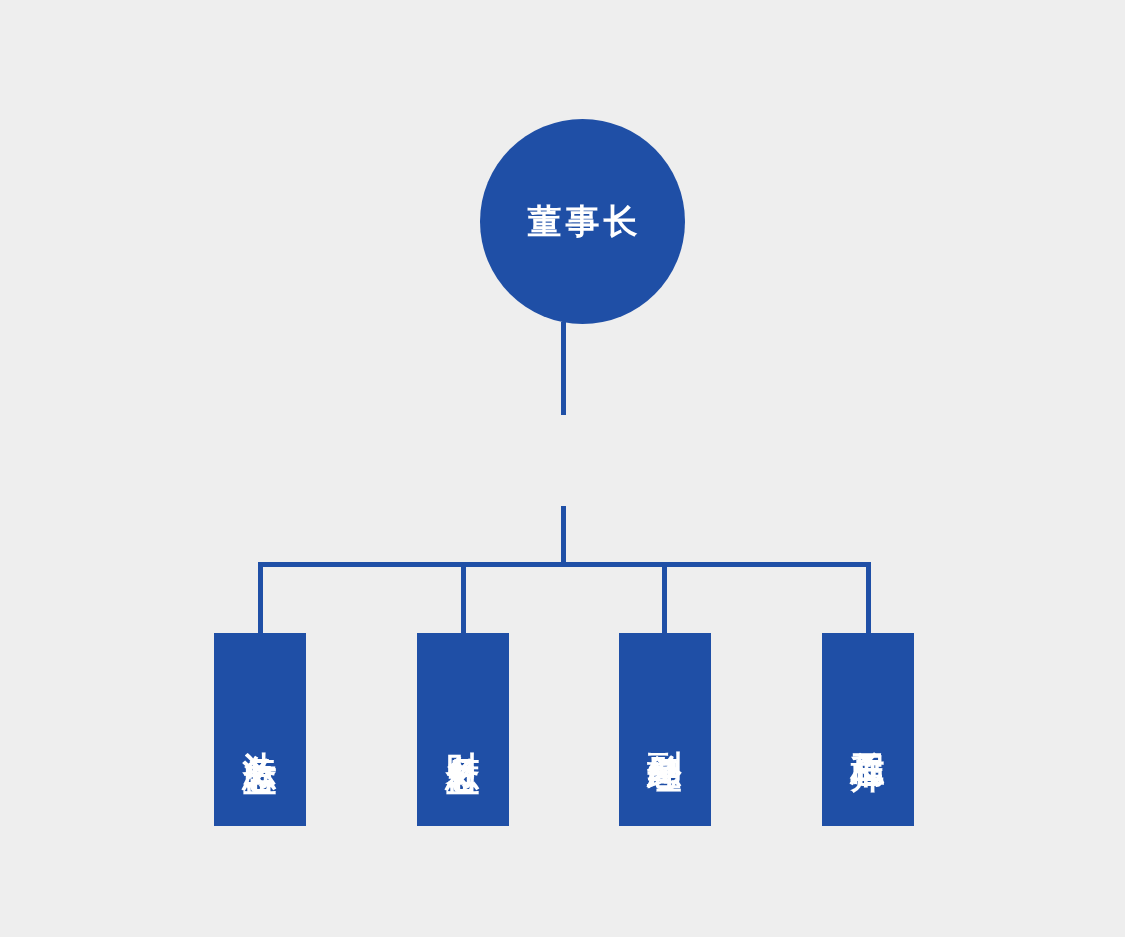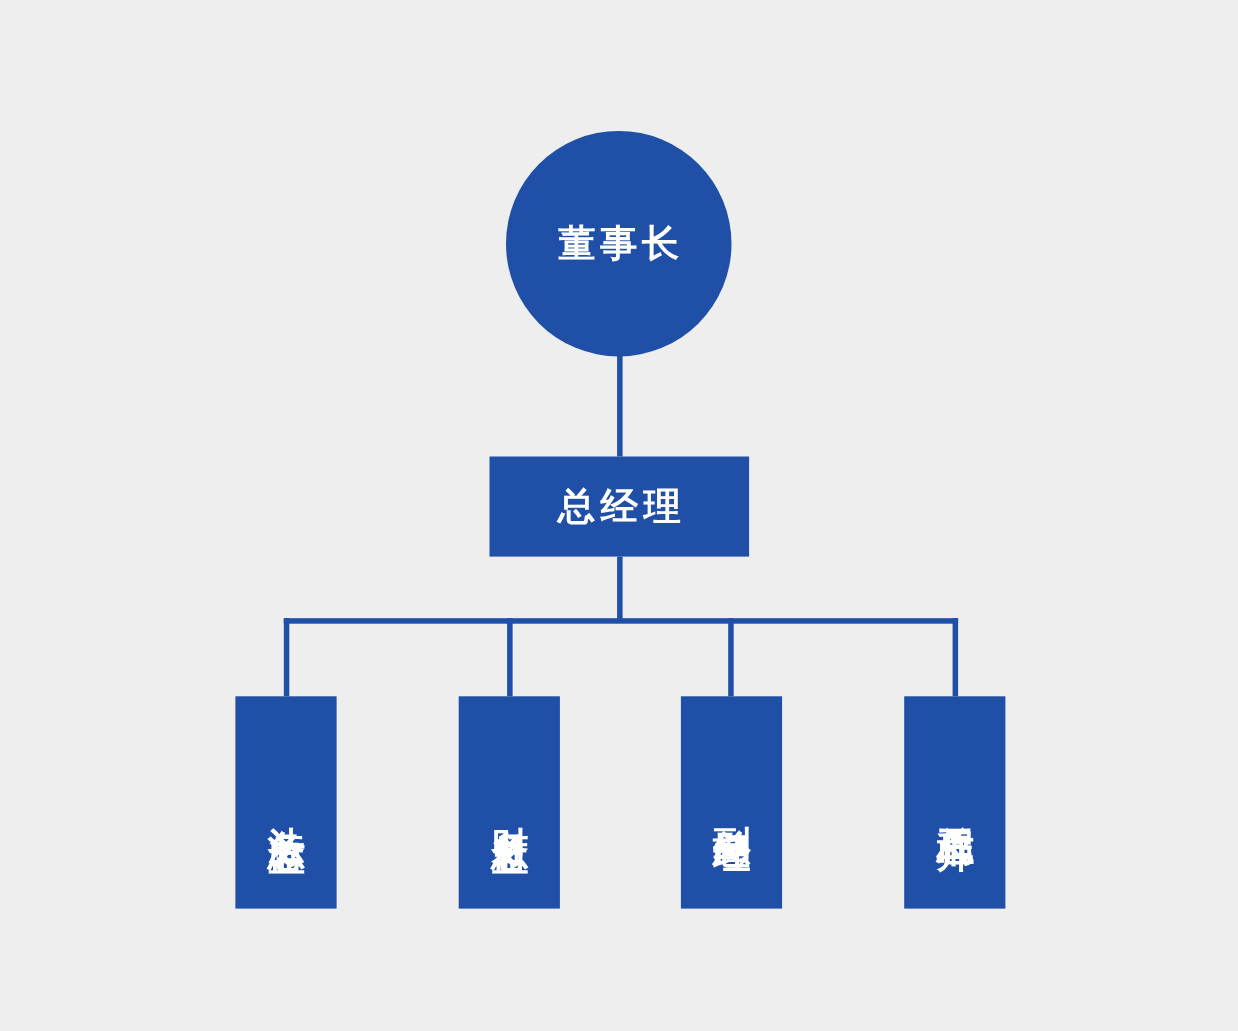--- a/index.html
+++ b/index.html
@@ -21,21 +21,21 @@
     position: absolute;
     background: var(--accent);
     color: var(--text);
     display: flex;
     align-items: center;
     justify-content: center;
     font-weight: bold;
     text-align: center;
   }
   .node--circle {
-    left: 460px; top: 119px;
+    left: 480px; top: 119px;
     width: 205px; height: 205px;
     border-radius: 50%;
     font-size: 34px;
     letter-spacing: 4px;
     padding-left: 4px;
     box-sizing: border-box;
     font-family: Liberation Mono, monospace;
   }
   .node--rect {
     left: 445px; top: 415px;
@@ -79,23 +79,20 @@
   <div class="line line--bus"></div>
   <div class="line line--drop-1"></div>
   <div class="line line--drop-2"></div>
   <div class="line line--drop-3"></div>
   <div class="line line--drop-4"></div>
 
   <div class="node node--circle">
     <span>董事长</span>
   </div>
 
-  <div class="node node--rect">
-    <span>总经理</span>
-  </div>
 
   <div class="node node--vbox node--vbox--1">
     <span class="vtext">法务总监</span>
   </div>
   <div class="node node--vbox node--vbox--2">
     <span class="vtext">财务总监</span>
   </div>
   <div class="node node--vbox node--vbox--3">
     <span class="vtext">副总经理</span>
   </div>

